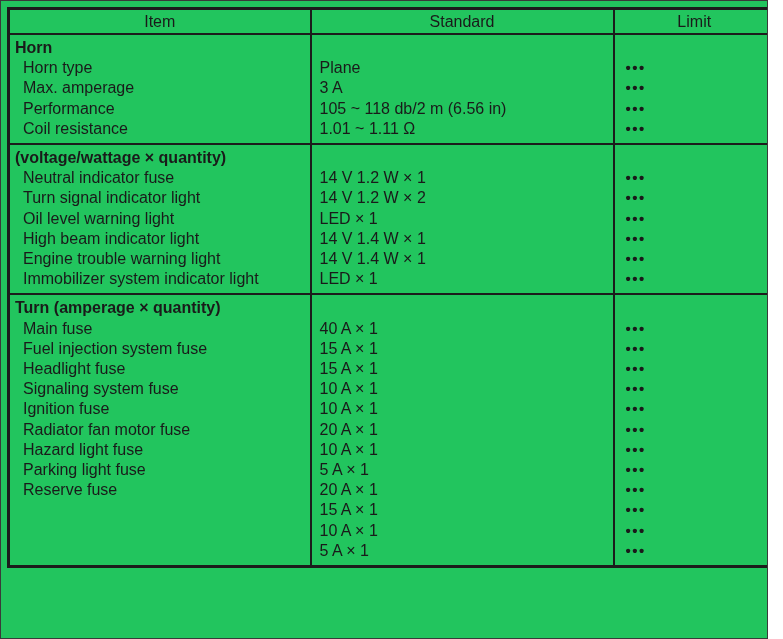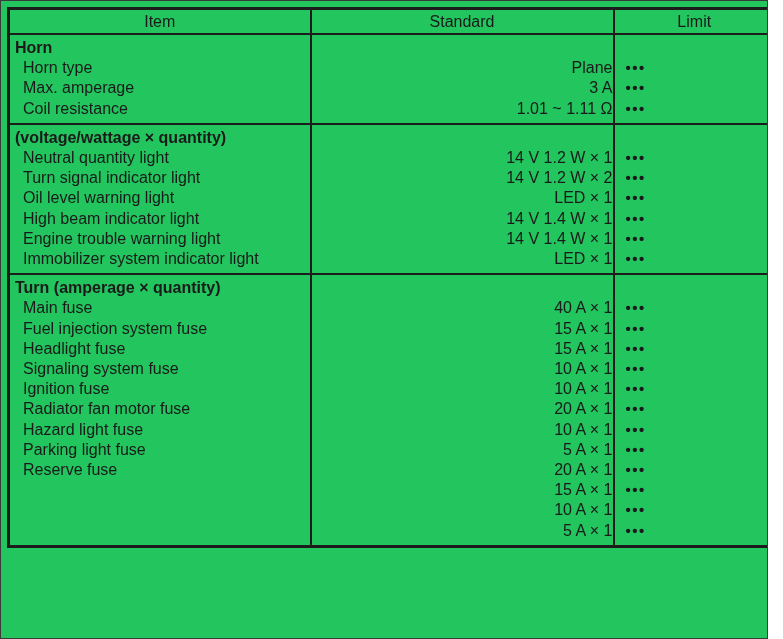--- a/index.html
+++ b/index.html
@@ -51,21 +51,21 @@
     border-right: 2px solid #1c1c1c;
     font-size: 16px;
     line-height: 20.2px;
     padding: 0;
     vertical-align: top;
     overflow: hidden;
     white-space: nowrap;
   }
   td.item { padding-left: 13px; margin-left: 48px; }
   td.item.title { padding-left: 5px; font-weight: bold; }
-  td.standard { padding-left: 8px; text-align: right; }
+  td.standard { padding-left: 8px; }
   td.limit { padding-left: 11px; }
   td.limit .dots {
     font-weight: bold;
     font-size: 15px;
     letter-spacing: 1.5px;
   }
   tbody tr:first-child td { padding-top: 3px; }
   tbody tr:last-child td { padding-bottom: 4px; }
 </style>
 </head>
@@ -96,33 +96,38 @@
           <td class="item">Horn type</td>
           <td class="standard">Plane</td>
           <td class="limit"><span class="dots">•••</span></td>
         </tr>
         <tr>
           <td class="item">Max. amperage</td>
           <td class="standard">3 A</td>
           <td class="limit"><span class="dots">•••</span></td>
         </tr>
         <tr>
+          <td class="item">Performance</td>
+          <td class="standard">105 ~ 118 db/2 m (6.56 in)</td>
+          <td class="limit"><span class="dots">•••</span></td>
+        </tr>
+        <tr>
           <td class="item">Coil resistance</td>
           <td class="standard">1.01 ~ 1.11 Ω</td>
           <td class="limit"><span class="dots">•••</span></td>
         </tr>
       </tbody>
       <tbody>
         <tr>
           <td class="item title">(voltage/wattage × quantity)</td>
           <td class="standard"></td>
           <td class="limit"></td>
         </tr>
         <tr>
-          <td class="item">Neutral quantity light</td>
+          <td class="item">Neutral indicator fuse</td>
           <td class="standard">14 V 1.2 W × 1</td>
           <td class="limit"><span class="dots">•••</span></td>
         </tr>
         <tr>
           <td class="item">Turn signal indicator light</td>
           <td class="standard">14 V 1.2 W × 2</td>
           <td class="limit"><span class="dots">•••</span></td>
         </tr>
         <tr>
           <td class="item">Oil level warning light</td>

